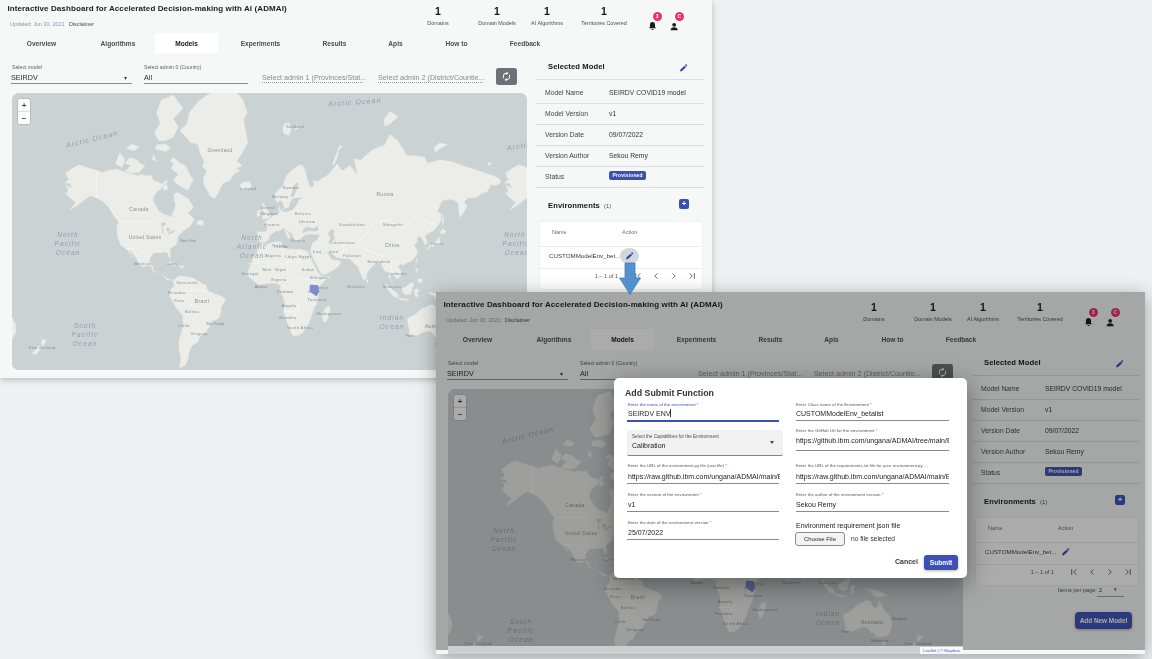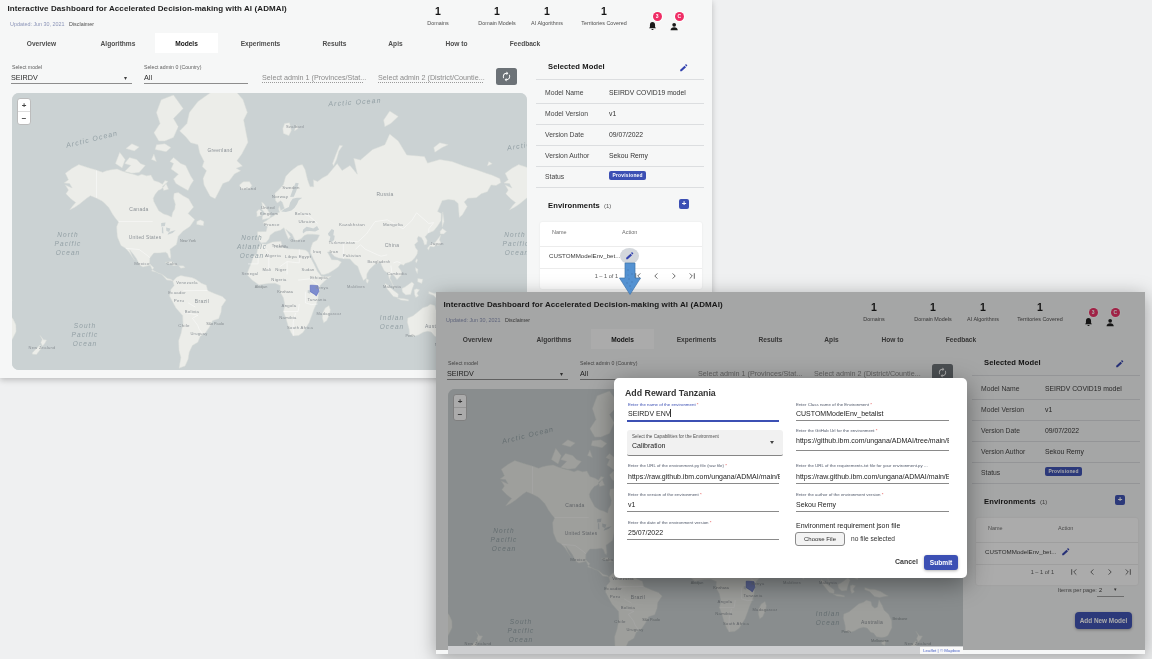--- a/index.html
+++ b/index.html
@@ -577,21 +577,21 @@
     <div class="ipp" style="left:663px;top:290.5px;color:#333;">2</div>
     <div class="fchev" style="left:678px;top:290px;font-size:5px;">▾</div>
     <div class="fline" style="left:661px;top:299.5px;width:27px;background:#9e9e9e;"></div>
 
     <div class="addbtn">Add New Model</div>
   </div>
 
   <div class="dim"></div>
   <div class="map-gap"></div>
   <div class="modal">
-    <div class="m-title">Add Reward Tanzania</div>
+    <div class="m-title">Add Submit Function</div>
 
     <div class="m-label focus" style="left:14px;top:24px;"><span>Enter the name of the environment</span> <span class="req">*</span></div>
     <div class="m-value" style="left:14px;top:31px;width:152px;"><span>SEIRDV ENV</span><span class="caret"></span></div>
     <div class="m-line focus" style="left:13px;top:41.5px;width:152px;"></div>
 
     <div class="m-label" style="left:182px;top:24px;"><span>Enter Class name of the Environment</span> <span class="req">*</span></div>
     <div class="m-value" style="left:182px;top:31px;width:153px;">CUSTOMModelEnv_betalist</div>
     <div class="m-line" style="left:182px;top:42px;width:153px;"></div>
 
     <div class="m-select">

